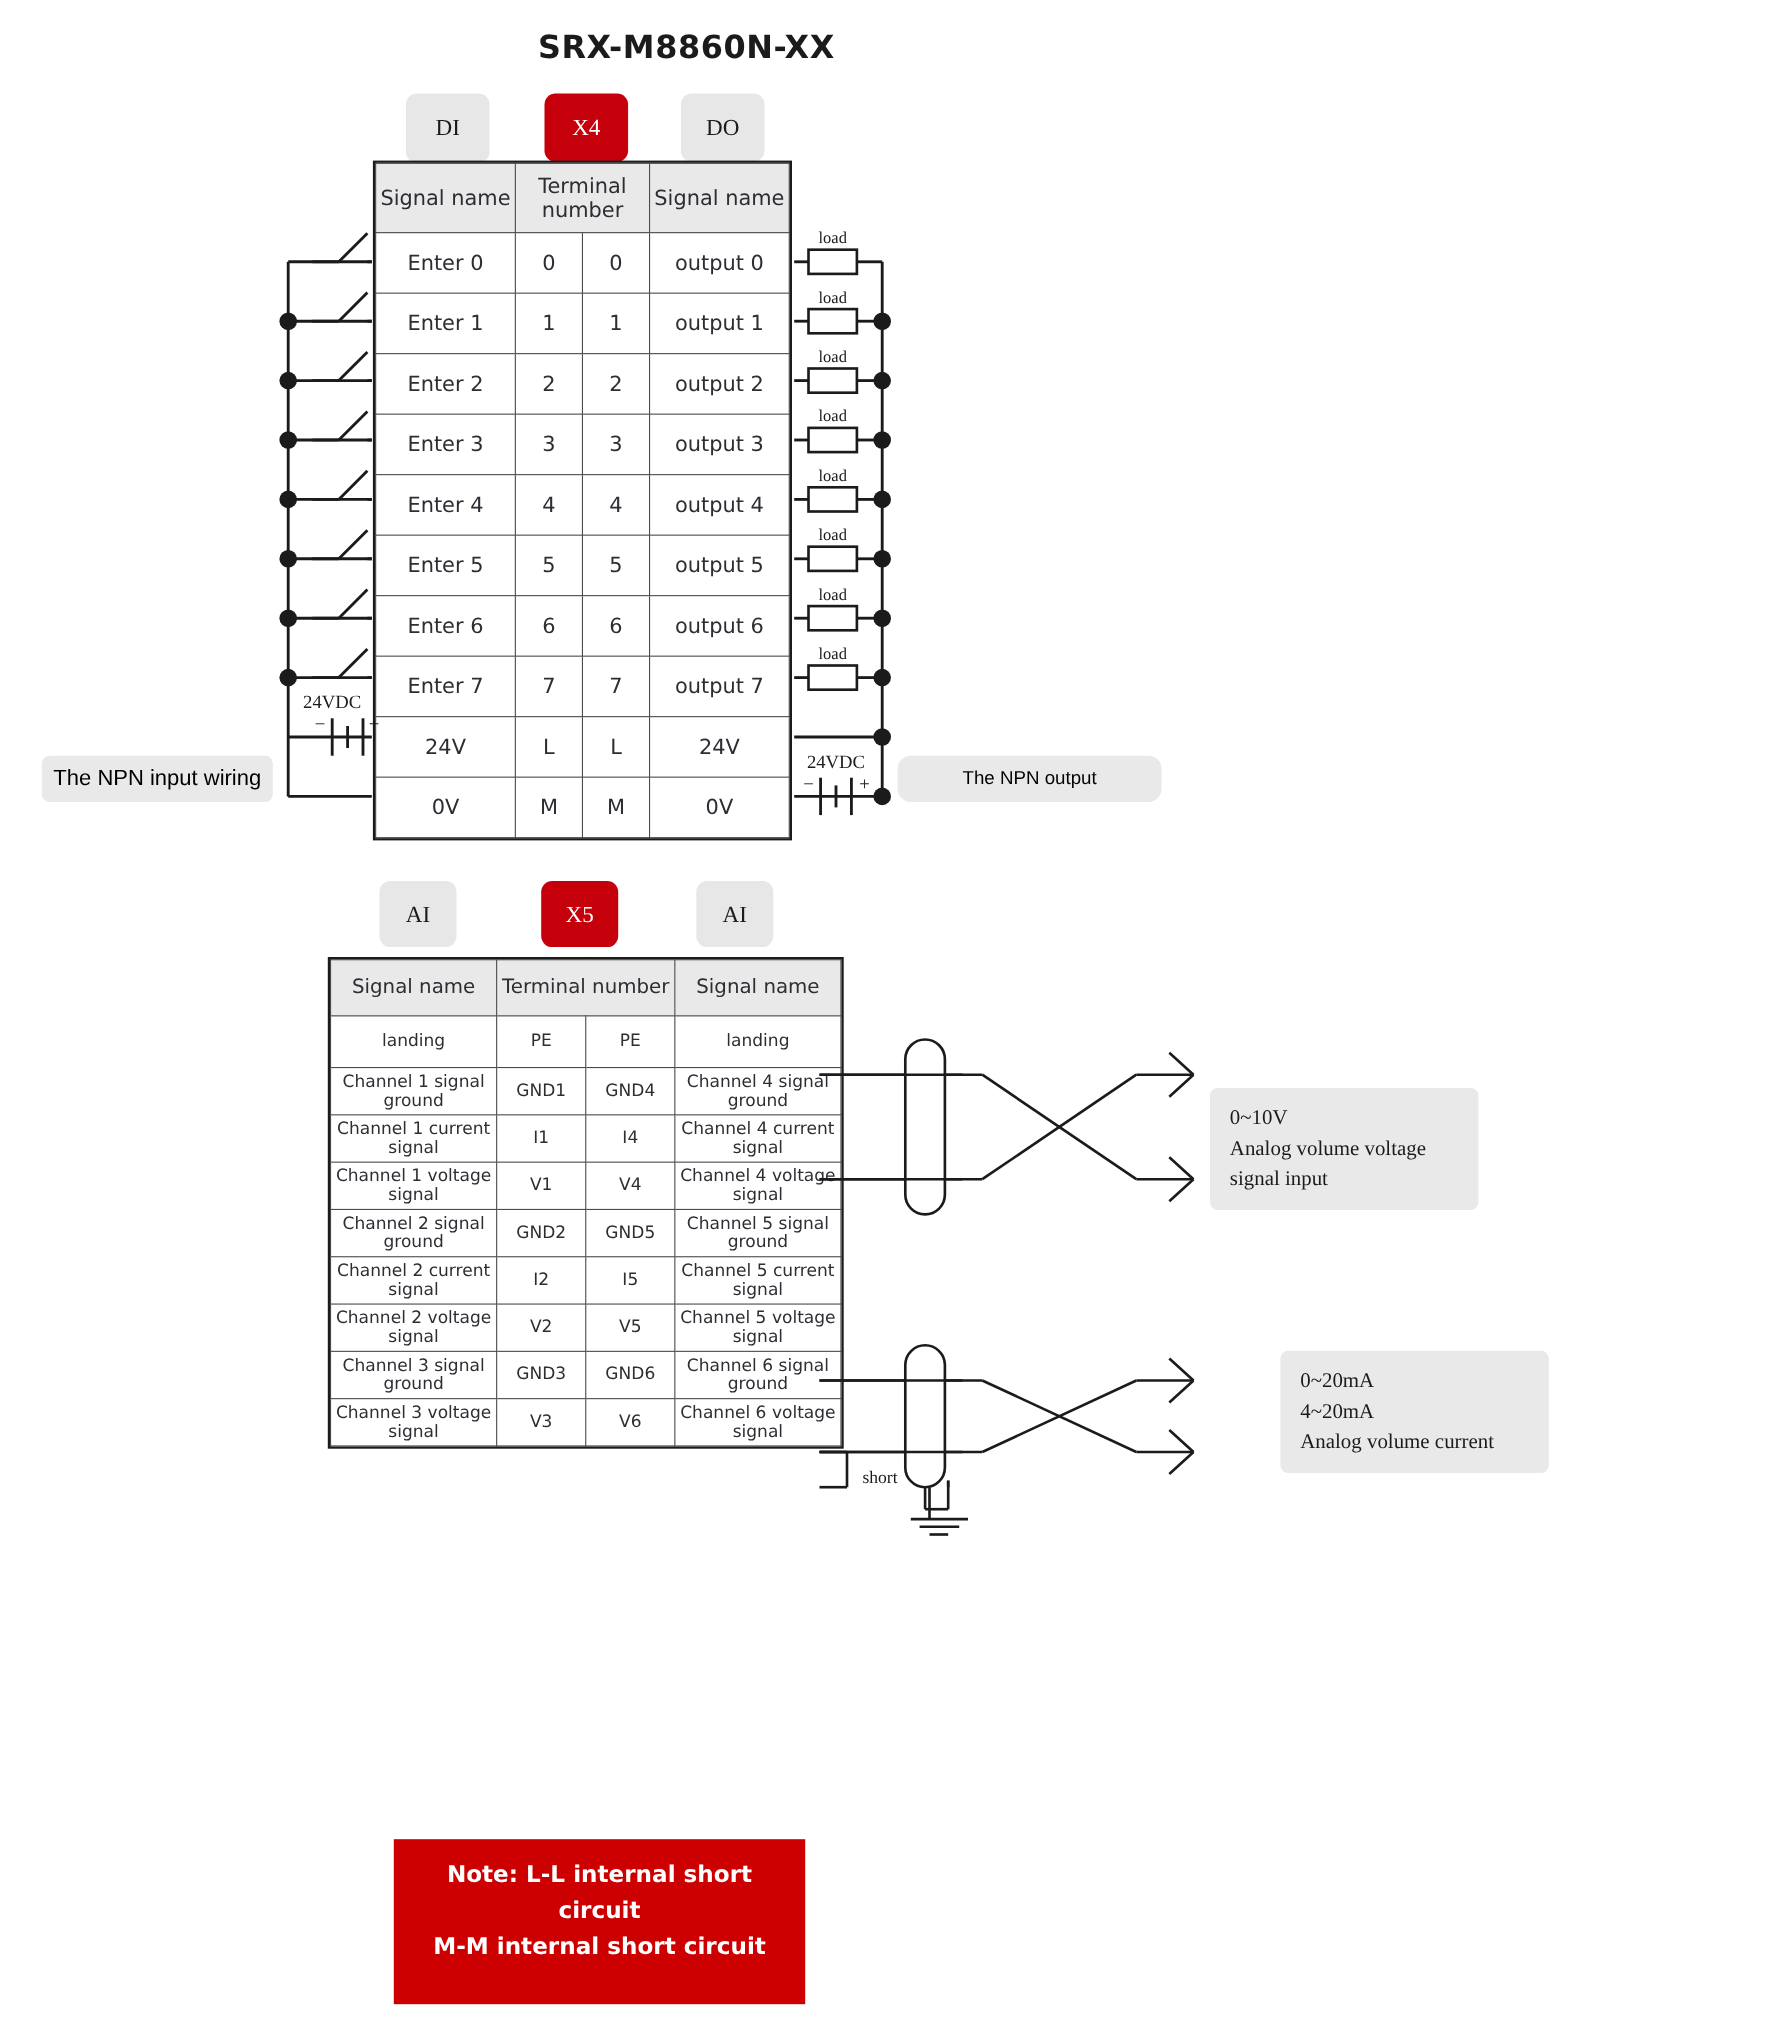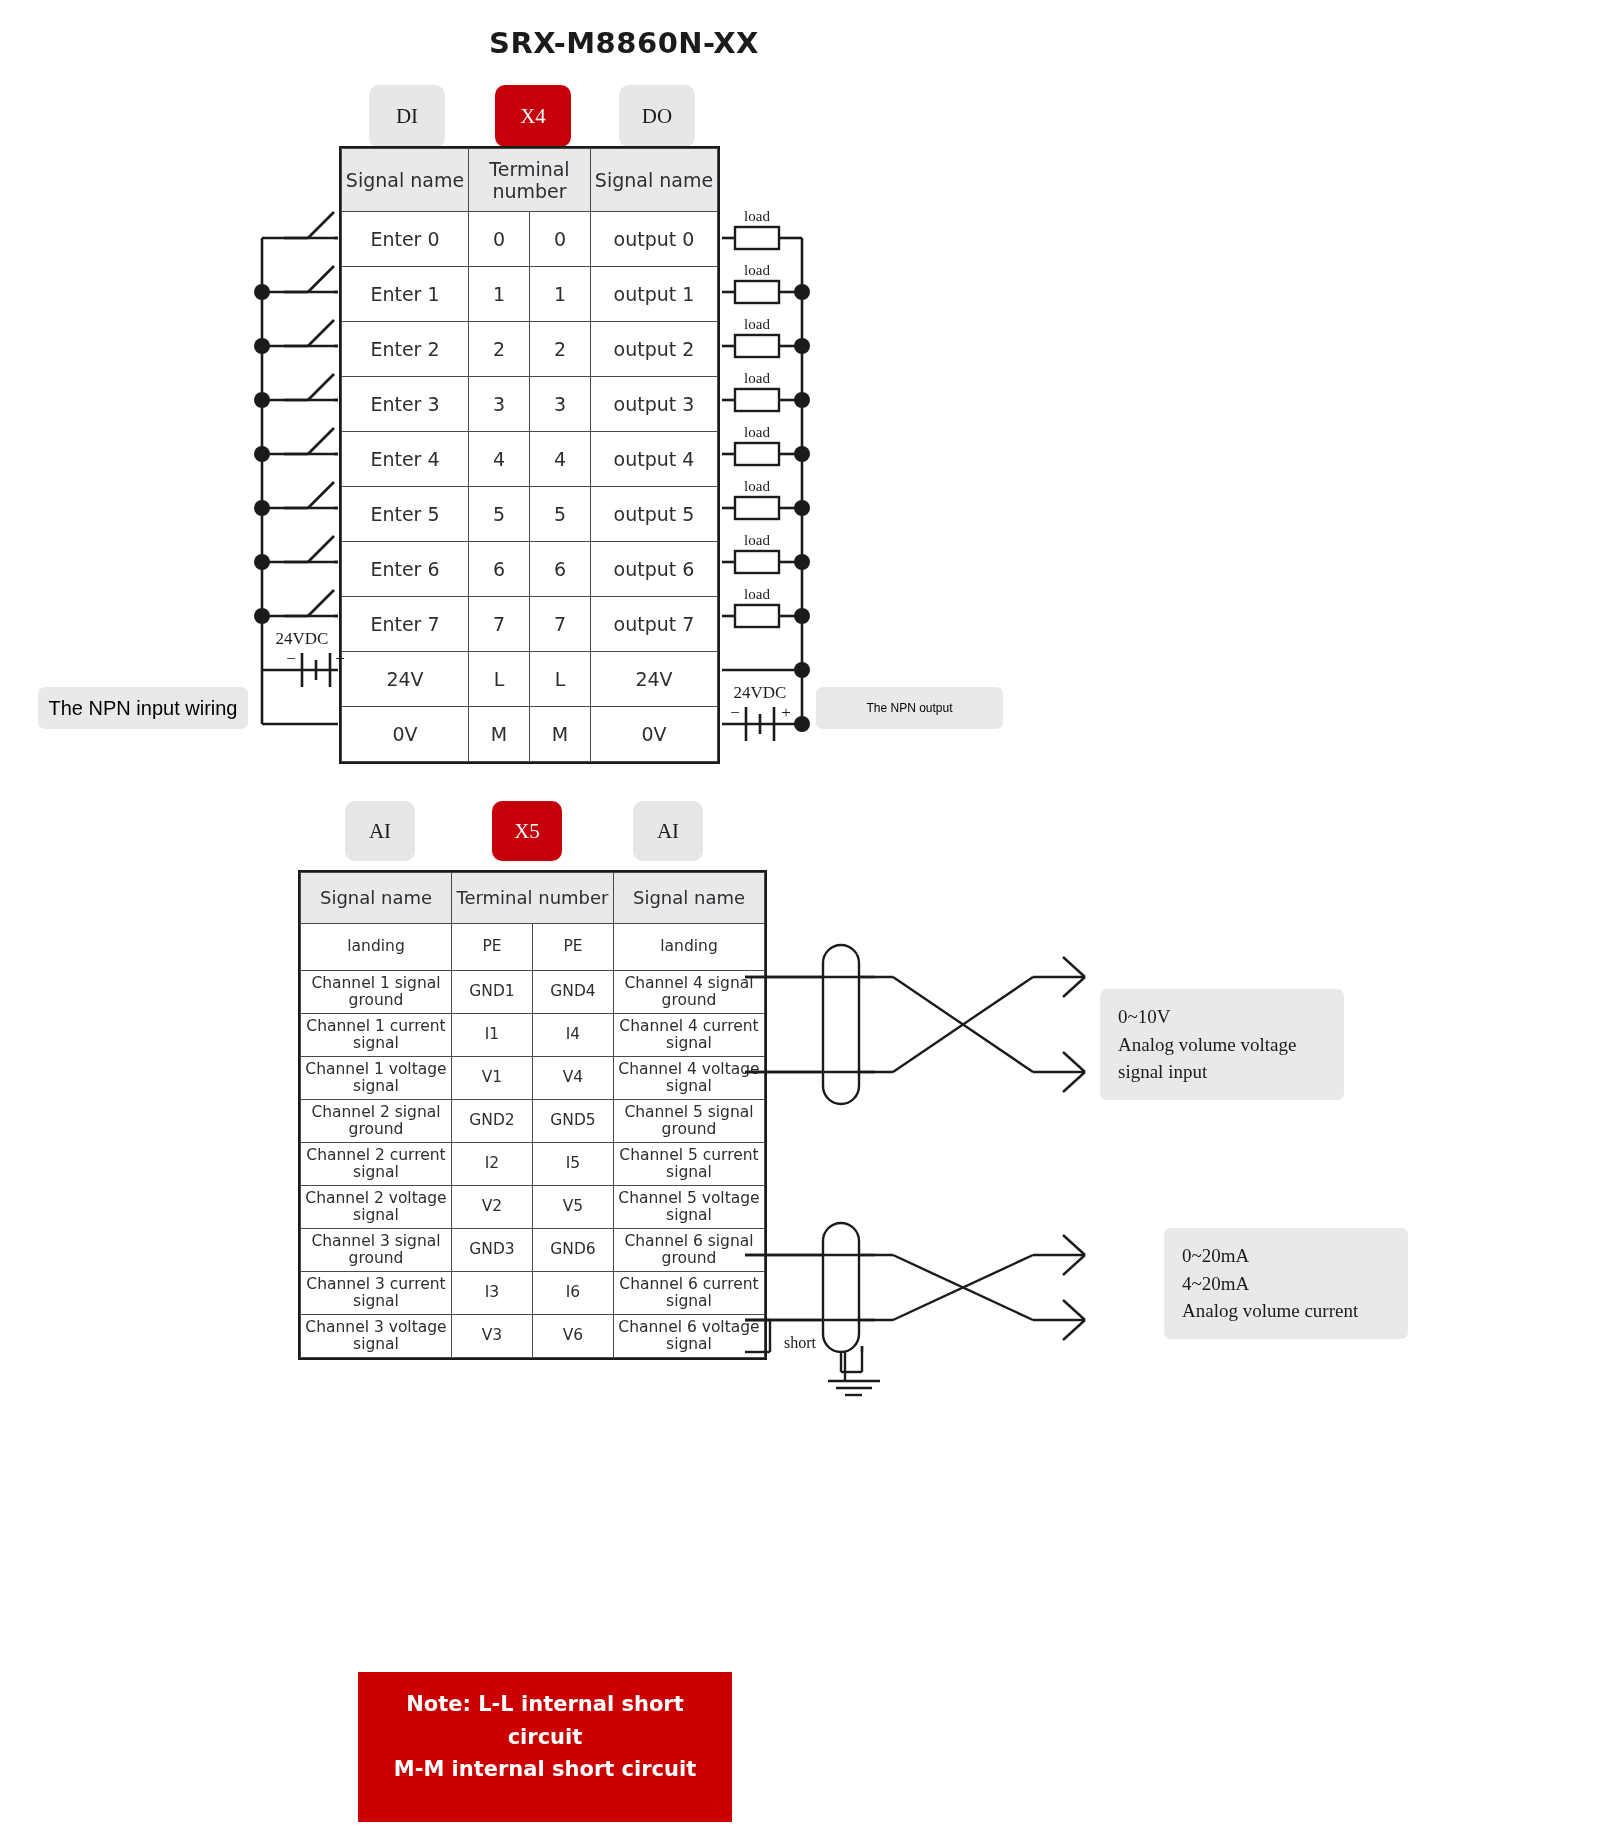--- a/index.html
+++ b/index.html
@@ -59,21 +59,21 @@
     font-family:"DejaVu Sans", sans-serif;
   }
 
   
   .pill {
     background:#e9e9e9; border-radius:7px;
     font-family:Liberation Sans, sans-serif; color:#000000;
     display:flex; align-items:center; justify-content:center;
   }
   #npn-in  { left:38px;  top:687px;  width:210px; height:42px; font-size:20px; }
-  #npn-out { left:816px; top:687px;  width:187px; height:42px; font-size:12px; }
+  #npn-out { left:816px; top:687px;  width:240px; height:42px; font-size:17px;border-radius:12px; }
   .note-pill {
     background:#e9e9e9; border-radius:7px; padding:14px 18px;
     font-family:"Liberation Serif", serif; font-size:19px; line-height:1.45;
   }
   #ai-volt { left:1100px; top:989px;  width:208px; }
   #ai-curr { left:1164px; top:1228px; width:208px; }
 
   
   #wiring { left:0; top:0; width:1606px; height:1843px; pointer-events:none; }
   #wiring text { font-family:"Liberation Serif", serif; fill:#1b1b1b; }
@@ -212,26 +212,20 @@
         <td class="c-sig">Channel 2 voltage signal</td>
         <td class="c-num">V2</td>
         <td class="c-num">V5</td>
         <td class="c-sig">Channel 5 voltage signal</td>
       </tr>
       <tr>
         <td class="c-sig">Channel 3 signal ground</td>
         <td class="c-num">GND3</td>
         <td class="c-num">GND6</td>
         <td class="c-sig">Channel 6 signal ground</td>
-      </tr>
-      <tr>
-        <td class="c-sig">Channel 3 current signal</td>
-        <td class="c-num">I3</td>
-        <td class="c-num">I6</td>
-        <td class="c-sig">Channel 6 current signal</td>
       </tr>
       <tr>
         <td class="c-sig">Channel 3 voltage signal</td>
         <td class="c-num">V3</td>
         <td class="c-num">V6</td>
         <td class="c-sig">Channel 6 voltage signal</td>
       </tr>
     </tbody>
 </table>
 

